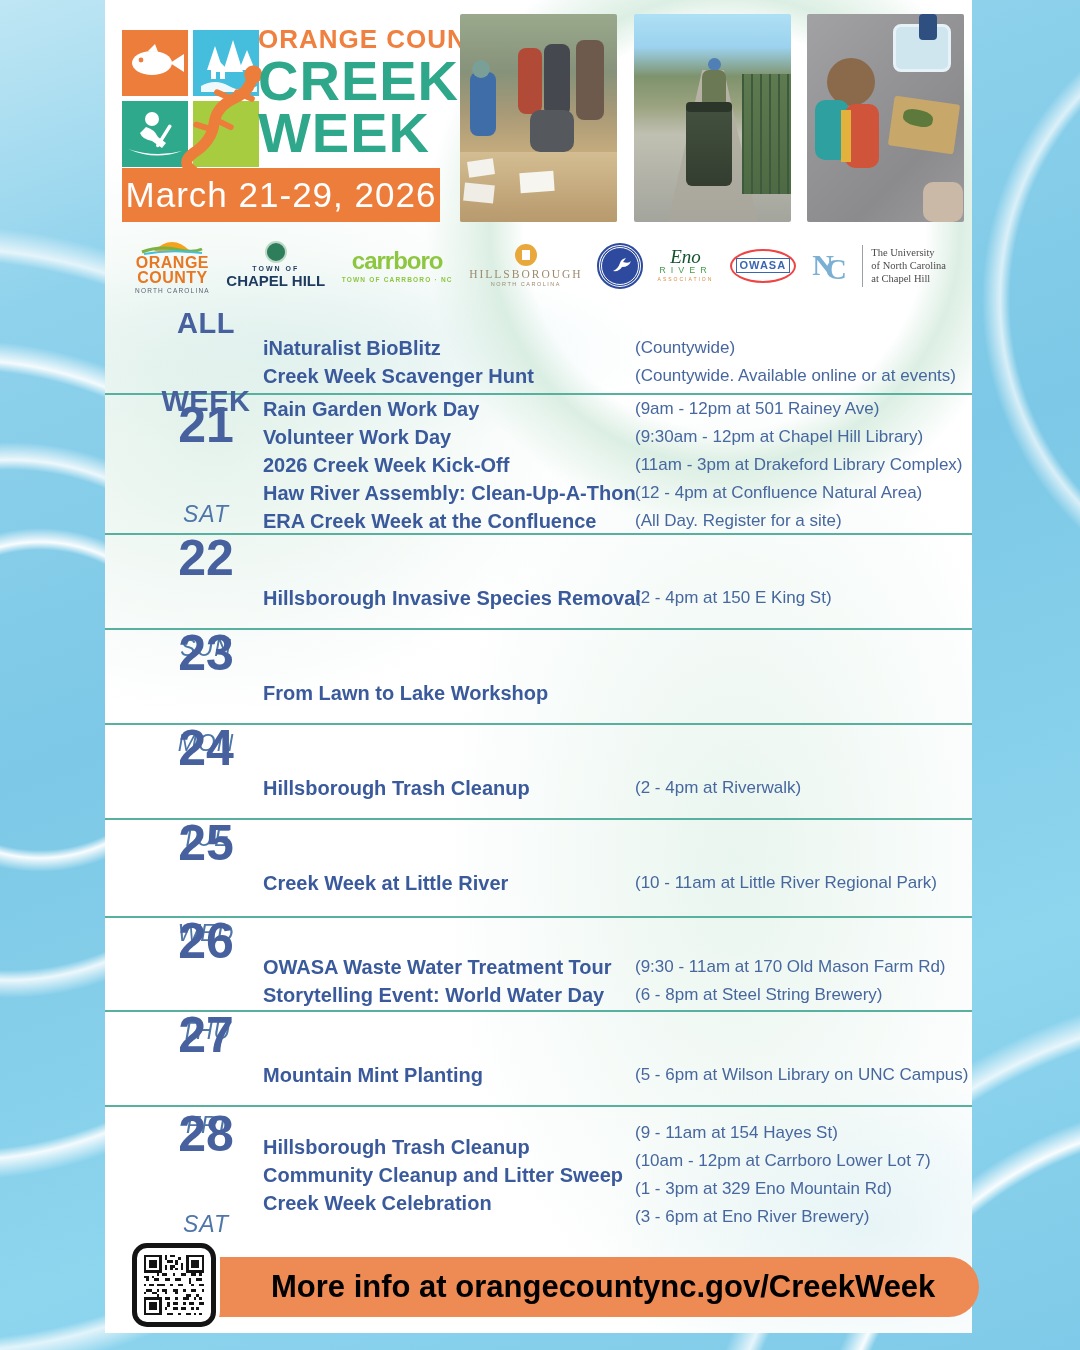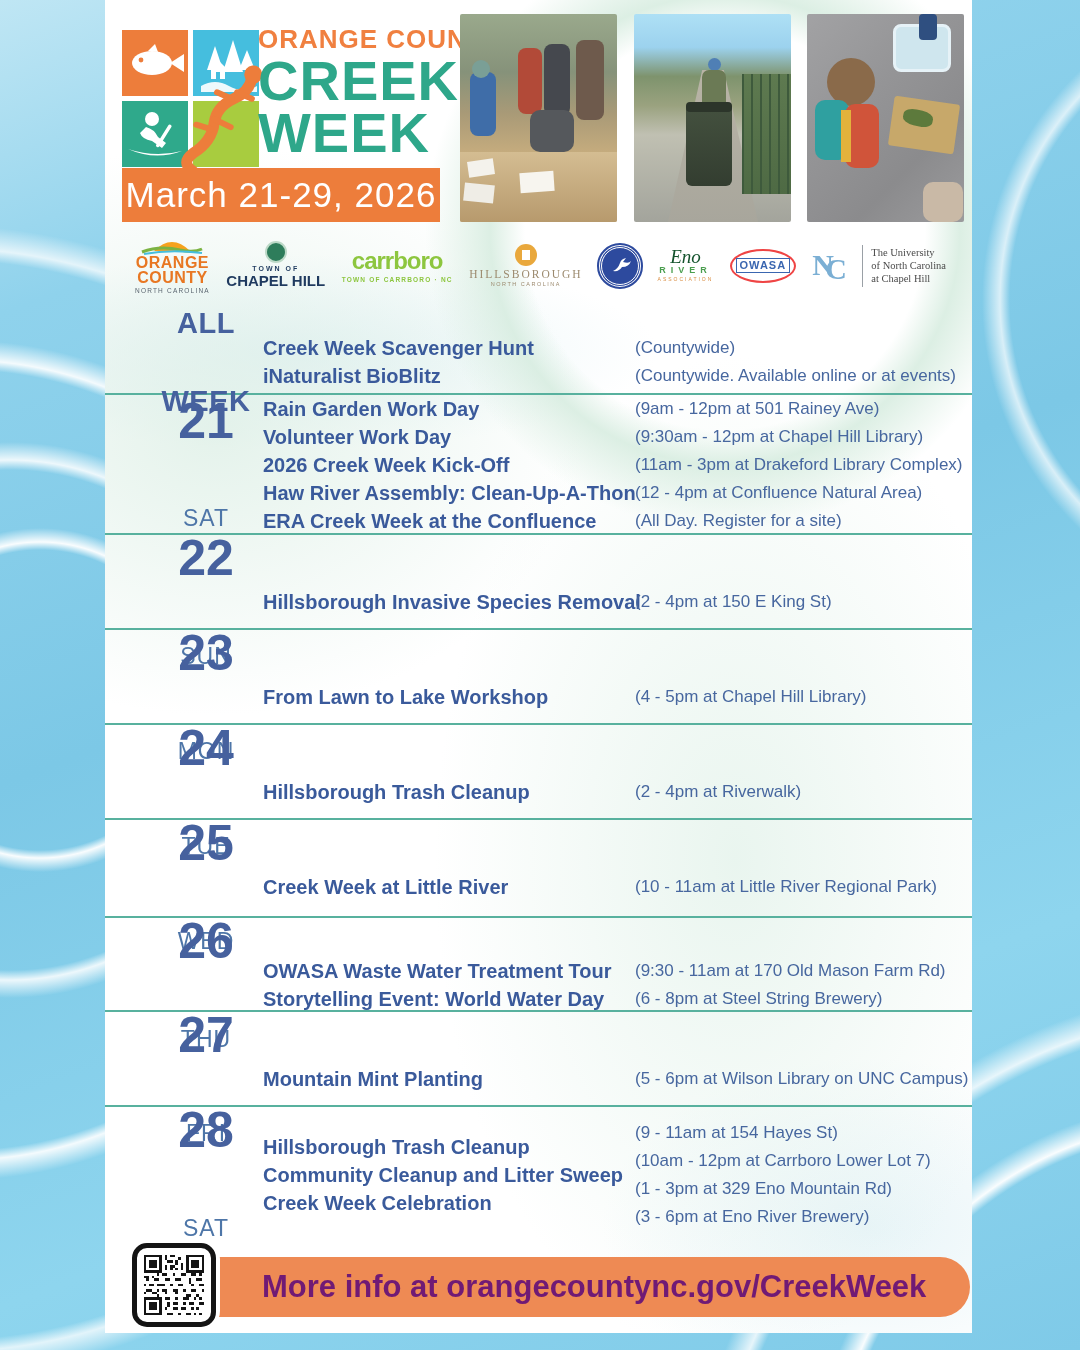--- a/index.html
+++ b/index.html
@@ -73,53 +73,53 @@
   .ch-town { font-size:7px; color:#1f3a5f; letter-spacing:2px; font-weight:700; }
   .ch-name { font-size:15px; font-weight:800; color:#1f3a5f; white-space:nowrap; }
   .cb-name { font-size:24px; font-weight:800; color:#8DC63F; letter-spacing:-1px; }
   .cb-sub { font-size:6.5px; color:#8DC63F; letter-spacing:1.2px; font-weight:700; margin-top:1px; }
   .hb-seal { width:22px; height:22px; border-radius:50%; background:#E9A83C; margin-bottom:2px; position:relative; }
   .hb-seal::after { content:""; position:absolute; left:7px; top:6px; width:8px; height:10px; background:#ffffff; }
   .hb-name { font-size:11.5px; color:#9C8A6E; letter-spacing:2px; font-family:"Liberation Serif", serif; }
   .hb-sub { font-size:5.5px; color:#9C8A6E; letter-spacing:1.5px; margin-top:1px; }
   .haw-seal { width:42px; height:42px; border-radius:50%; background:#2d4a9e; border:3px double #ffffff; outline:2px solid #2d4a9e; display:flex; align-items:center; justify-content:center; }
   .eno-script { font-family:"Liberation Serif", serif; font-style:italic; font-size:19px; color:#14532d; line-height:.9; }
-  .eno-river { font-size:9px; color:#4a9e4f; letter-spacing:5px; font-weight:700; margin-top:1px; }
+  .eno-river { font-size:9px; color:#4a9e4f; letter-spacing:5px; font-weight:400; margin-top:1px; }
   .eno-assoc { font-size:5px; color:#d98c3f; letter-spacing:2px; margin-top:1px; }
   .owasa-oval { border:2px solid #ef4444; border-radius:50%; width:66px; height:34px; display:flex; align-items:center; justify-content:center; }
   .owasa-txt { font-size:11px; font-weight:800; color:#3A66B0; border:1px solid #3A66B0; padding:0 3px; letter-spacing:1px; }
   .unc { flex-direction:row !important; gap:8px; align-items:center; }
   .unc-nc { position:relative; width:42px; height:40px; }
   .unc-nc span { position:absolute; font-size:30px; font-weight:800; color:#7BAFD4; font-family:"Liberation Serif", serif; }
   .unc-nc .n { left:0; top:2px; }
   .unc-nc .c { left:13px; top:6px; }
   .unc-rule { width:1px; height:42px; background:#9aa0a6; }
   .unc-text { font-size:10.5px; color:#4a4a4a; font-family:"Liberation Serif", serif; line-height:1.25; text-align:left; }
 
   
   .schedule { }
   .row { display:grid; grid-template-columns:158px 372px 1fr; }
   .row + .row { border-top:2px solid #58B19E; }
   .h88 {height:88px;} .h140{height:140px;} .h95{height:95px;} .h98{height:98px;} .h94{height:94px;} .h137{height:137px;}
   .day { display:flex; flex-direction:column; align-items:center; justify-content:center; padding-left:44px;gap:42px; }
   .num { font-size:50px; font-weight:800; color:#46619E; line-height:.95; }
-  .dow { font-size:23px; font-weight:500; color:#4E76A8; letter-spacing:1px; margin-top:18px; }
+  .dow { font-size:23px; font-weight:500; color:#4E76A8; letter-spacing:1px; margin-top:10px;font-style:italic; }
   .num-all { font-size:29px; font-weight:800; color:#46619E; line-height:1.25; letter-spacing:.5px; }
   .titles, .locs { display:flex; flex-direction:column; justify-content:center; }
   .event-line { line-height:28px; white-space:nowrap; }
   .titles .event-line { font-size:20px; font-weight:700; color:#3A5A9B; }
   .locs .event-line { font-size:17px; font-weight:400; color:#47679F; }
 
   
   .footer { height:91px; }
   .info-banner {
-    position:absolute; left:25px; top:15px; width:840px; height:60px;
+    position:absolute; left:34px; top:15px; width:840px; height:60px;
     background:#EE8A54; border-radius:30px;
     display:flex; align-items:center; padding-left:132px;
-    font-size:31px; font-weight:700; color:#701a75; white-space:nowrap;
+    font-size:31px; font-weight:700; color:#000000; white-space:nowrap;
   }
   .qr-outer { position:absolute; left:23px; top:-3px; background:#ffffff; border-radius:20px; padding:4px; }
   .qr-frame { border:5px solid #141414; border-radius:15px; background:#ffffff; padding:4px; width:84px; height:84px; }
   .qr-frame svg { display:block; width:66px; height:66px; }
 </style>
 </head>
 <body>
 
 <div class="card">
 
@@ -259,22 +259,22 @@
   </div>
 
   <div class="schedule">
 
     <div class="row h88">
       <div class="day">
         <div class="num-all">ALL</div>
         <div class="num-all">WEEK</div>
       </div>
       <div class="titles">
+        <div class="event-line">iNaturalist BioBlitz</div>
         <div class="event-line">Creek Week Scavenger Hunt</div>
-        <div class="event-line">iNaturalist BioBlitz</div>
       </div>
       <div class="locs">
         <div class="event-line">(Countywide)</div>
         <div class="event-line">(Countywide. Available online or at events)</div>
       </div>
     </div>
 
     <div class="row h140">
       <div class="day">
         <div class="num">21</div>
@@ -309,23 +309,20 @@
       </div>
     </div>
 
     <div class="row h95">
       <div class="day">
         <div class="num">23</div>
         <div class="dow">MON</div>
       </div>
       <div class="titles">
         <div class="event-line">From Lawn to Lake Workshop</div>
-      </div>
-      <div class="locs">
-        <div class="event-line">(4 - 5pm at Chapel Hill Library)</div>
       </div>
     </div>
 
     <div class="row h95">
       <div class="day">
         <div class="num">24</div>
         <div class="dow">TUE</div>
       </div>
       <div class="titles">
         <div class="event-line">Hillsborough Trash Cleanup</div>

